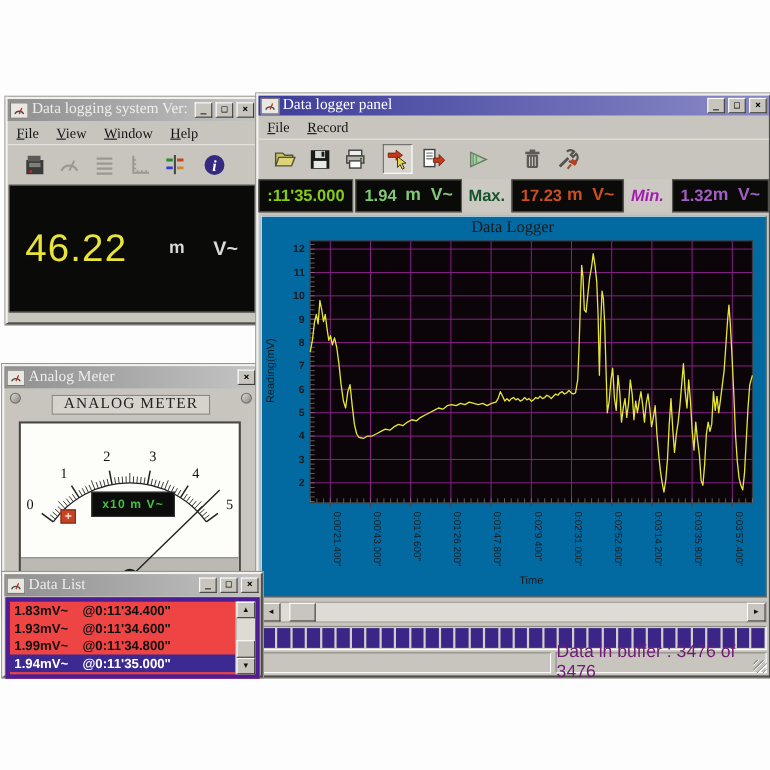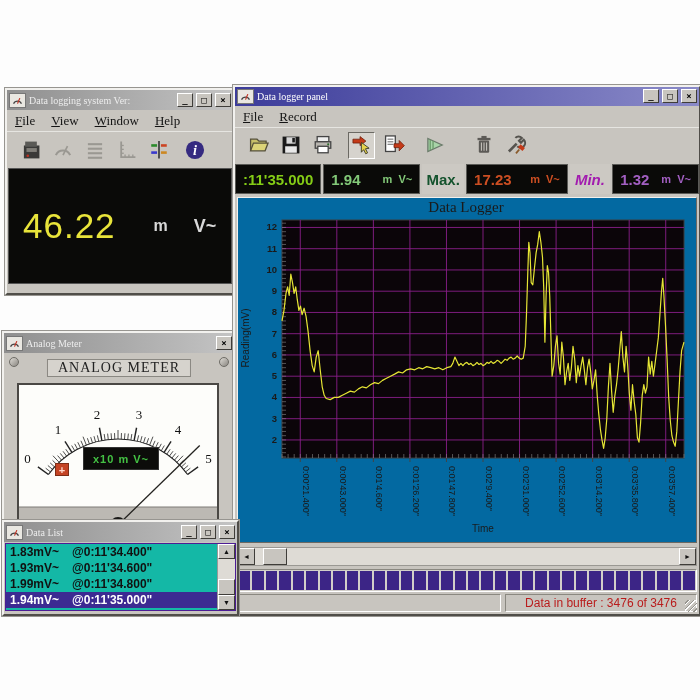--- a/index.html
+++ b/index.html
@@ -4,21 +4,21 @@
 <style>
   html,body{margin:0;padding:0;background:#ffffff;}
   #screen{position:relative;width:700px;height:700px;background:#fdfdfd;overflow:hidden;
           font-family:"Liberation Sans",sans-serif;}
   
   .win{position:absolute;background:#c8c5bf;border:2px solid;
        border-color:#f2f1ee #504e49 #504e49 #f2f1ee;box-shadow:0 0 0 1px #979590;}
   .titlebar{height:20px;display:flex;align-items:center;gap:3px;padding:0 2px;}
   .titlebar.active{background:linear-gradient(90deg,#3c3c9a,#8a8ac8);color:#fff;}
   .titlebar.inactive{background:linear-gradient(90deg,#8f8f8f,#c4c4c4);color:#ededed;}
-  .title-text{flex:1;font-family:"Liberation Serif",serif;font-size:10px;white-space:nowrap;overflow:hidden;}
+  .title-text{flex:1;font-family:"Liberation Serif",serif;font-size:14px;white-space:nowrap;overflow:hidden;}
   .winicon{width:15px;height:13px;background:#e9e7e1;border:1px solid #777;display:flex;align-items:center;justify-content:center;}
   .ctl{width:16px;height:14px;background:#c8c5bf;border:1px solid;border-color:#fff #3f3d39 #3f3d39 #fff;
        font:bold 9px "DejaVu Sans Mono",monospace;color:#000;display:flex;align-items:center;justify-content:center;padding:0;line-height:1;}
   .menubar{display:flex;gap:16px;padding:3px 8px 2px;font-family:"Liberation Serif",serif;font-size:13px;color:#141414;}
   .menu-item u{text-decoration:underline;}
   .toolbar{display:flex;align-items:center;padding:4px 6px;border-top:1px solid #e6e5e1;}
   .tb-btn{width:27px;height:27px;display:flex;align-items:center;justify-content:center;
           background:transparent;border:1px solid transparent;padding:0;}
   .tb-btn.pressed{border-color:#6b6963 #ffffff #ffffff #6b6963;background:#d6d3cd;}
   
@@ -39,52 +39,52 @@
   .meter-face svg{position:absolute;left:0;top:0;}
   .lcd{position:absolute;left:64px;top:62px;width:74px;height:21px;background:#0c0c0a;border:1px solid #333;
        color:#44c244;font-size:11px;font-weight:bold;display:flex;align-items:center;justify-content:center;
        letter-spacing:1px;z-index:2;}
   .plus-btn{position:absolute;left:36px;top:78px;width:13px;height:13px;background:#c44424;border:1px solid #7e2d16;
             color:#ffd9cc;font:bold 11px "Liberation Sans",sans-serif;display:flex;align-items:center;justify-content:center;z-index:2;}
   .screw{position:absolute;width:8px;height:8px;border-radius:50%;
          background:linear-gradient(135deg,#dddad4,#8a8781);border:1px solid #6e6c66;}
   
   #win-datalist{left:2px;top:520px;width:233px;height:92px;z-index:5;}
-  .list-area{position:relative;margin:1px;height:66px;background:#14b8a6;border:1px solid #4c1d95;display:flex;}
+  .list-area{position:relative;margin:1px;height:66px;background:#ef4444;border:4px solid #4c1d95;display:flex;}
   .list-rows{flex:1;overflow:hidden;}
   .list-row{height:16px;display:flex;align-items:center;font-size:12px;font-weight:600;color:#111;padding-left:4px;white-space:nowrap;}
   .list-row .lv{width:62px;}
   .list-row.selected{background:#3c2a92;color:#fff;}
   .vscroll{width:17px;background:#dedbd5;border-left:1px solid #999;display:flex;flex-direction:column;}
   .sb-btn{height:15px;background:#c8c5bf;border:1px solid;border-color:#fff #3f3d39 #3f3d39 #fff;
           font-size:7px;color:#111;display:flex;align-items:center;justify-content:center;padding:0;}
   .vtrack{flex:1;position:relative;}
   .vthumb{position:absolute;left:0;right:0;bottom:0;height:14px;background:#c8c5bf;
           border:1px solid;border-color:#fff #3f3d39 #3f3d39 #fff;}
   
   #win-panel{left:233px;top:85px;width:464px;height:527px;display:flex;flex-direction:column;}
   .readout{display:flex;align-items:stretch;height:32px;gap:2px;padding:1px 0;}
   .ro-cell{background:#0a0a08;border:1px solid #5a5a56;display:flex;align-items:center;justify-content:space-between;
            padding:0 7px;font-weight:bold;font-size:15px;white-space:nowrap;}
   .ro-label{background:#ccc9c3;display:flex;align-items:center;justify-content:center;
             font-weight:bold;font-size:15px;padding:0 4px;}
-  .ro-unit{font-size:11px;margin-left:12px;}
+  .ro-unit{font-size:16px;margin-left:0;}
   .chartpanel{flex:1;margin:2px;background:#0369a1;border:1px solid;border-color:#f0efec #6b6963 #6b6963 #f0efec;position:relative;}
   .hscroll{height:18px;margin:2px 2px 0;display:flex;background:#dedbd5;border:1px solid #9a9893;}
   .hs-btn{width:17px;background:#c8c5bf;border:1px solid;border-color:#fff #3f3d39 #3f3d39 #fff;
           font-size:7px;color:#111;display:flex;align-items:center;justify-content:center;padding:0;}
   .htrack{flex:1;position:relative;}
   .hthumb{position:absolute;top:0;bottom:0;left:8px;width:22px;background:#c8c5bf;
           border:1px solid;border-color:#fff #3f3d39 #3f3d39 #fff;}
   .bufferbar{height:20px;margin:3px 2px 0;border:1px solid;border-color:#8a8880 #fff #fff #8a8880;
              display:flex;align-items:stretch;padding:1px;gap:2px;background:#d2cfc9;}
   .buf-block{flex:1;background:#3c2586;}
   .statusbar{height:19px;margin:2px;display:flex;gap:4px;align-items:stretch;position:relative;}
   .status-cell{border:1px solid;border-color:#8a8880 #fff #fff #8a8880;display:flex;align-items:center;justify-content:center;
-               font-size:12px;color:#b91c1c;}
+               font-size:16px;color:#701a75;}
   .status-left{width:262px;}
   .status-right{flex:1;}
   .grip{position:absolute;right:0;bottom:0;width:12px;height:12px;
         background:repeating-linear-gradient(135deg,transparent 0 2px,#96948e 2px 3px,#fff 3px 4px);}
   svg text{user-select:none;}
 </style>
 </head>
 <body>
 
 <div id="screen">

